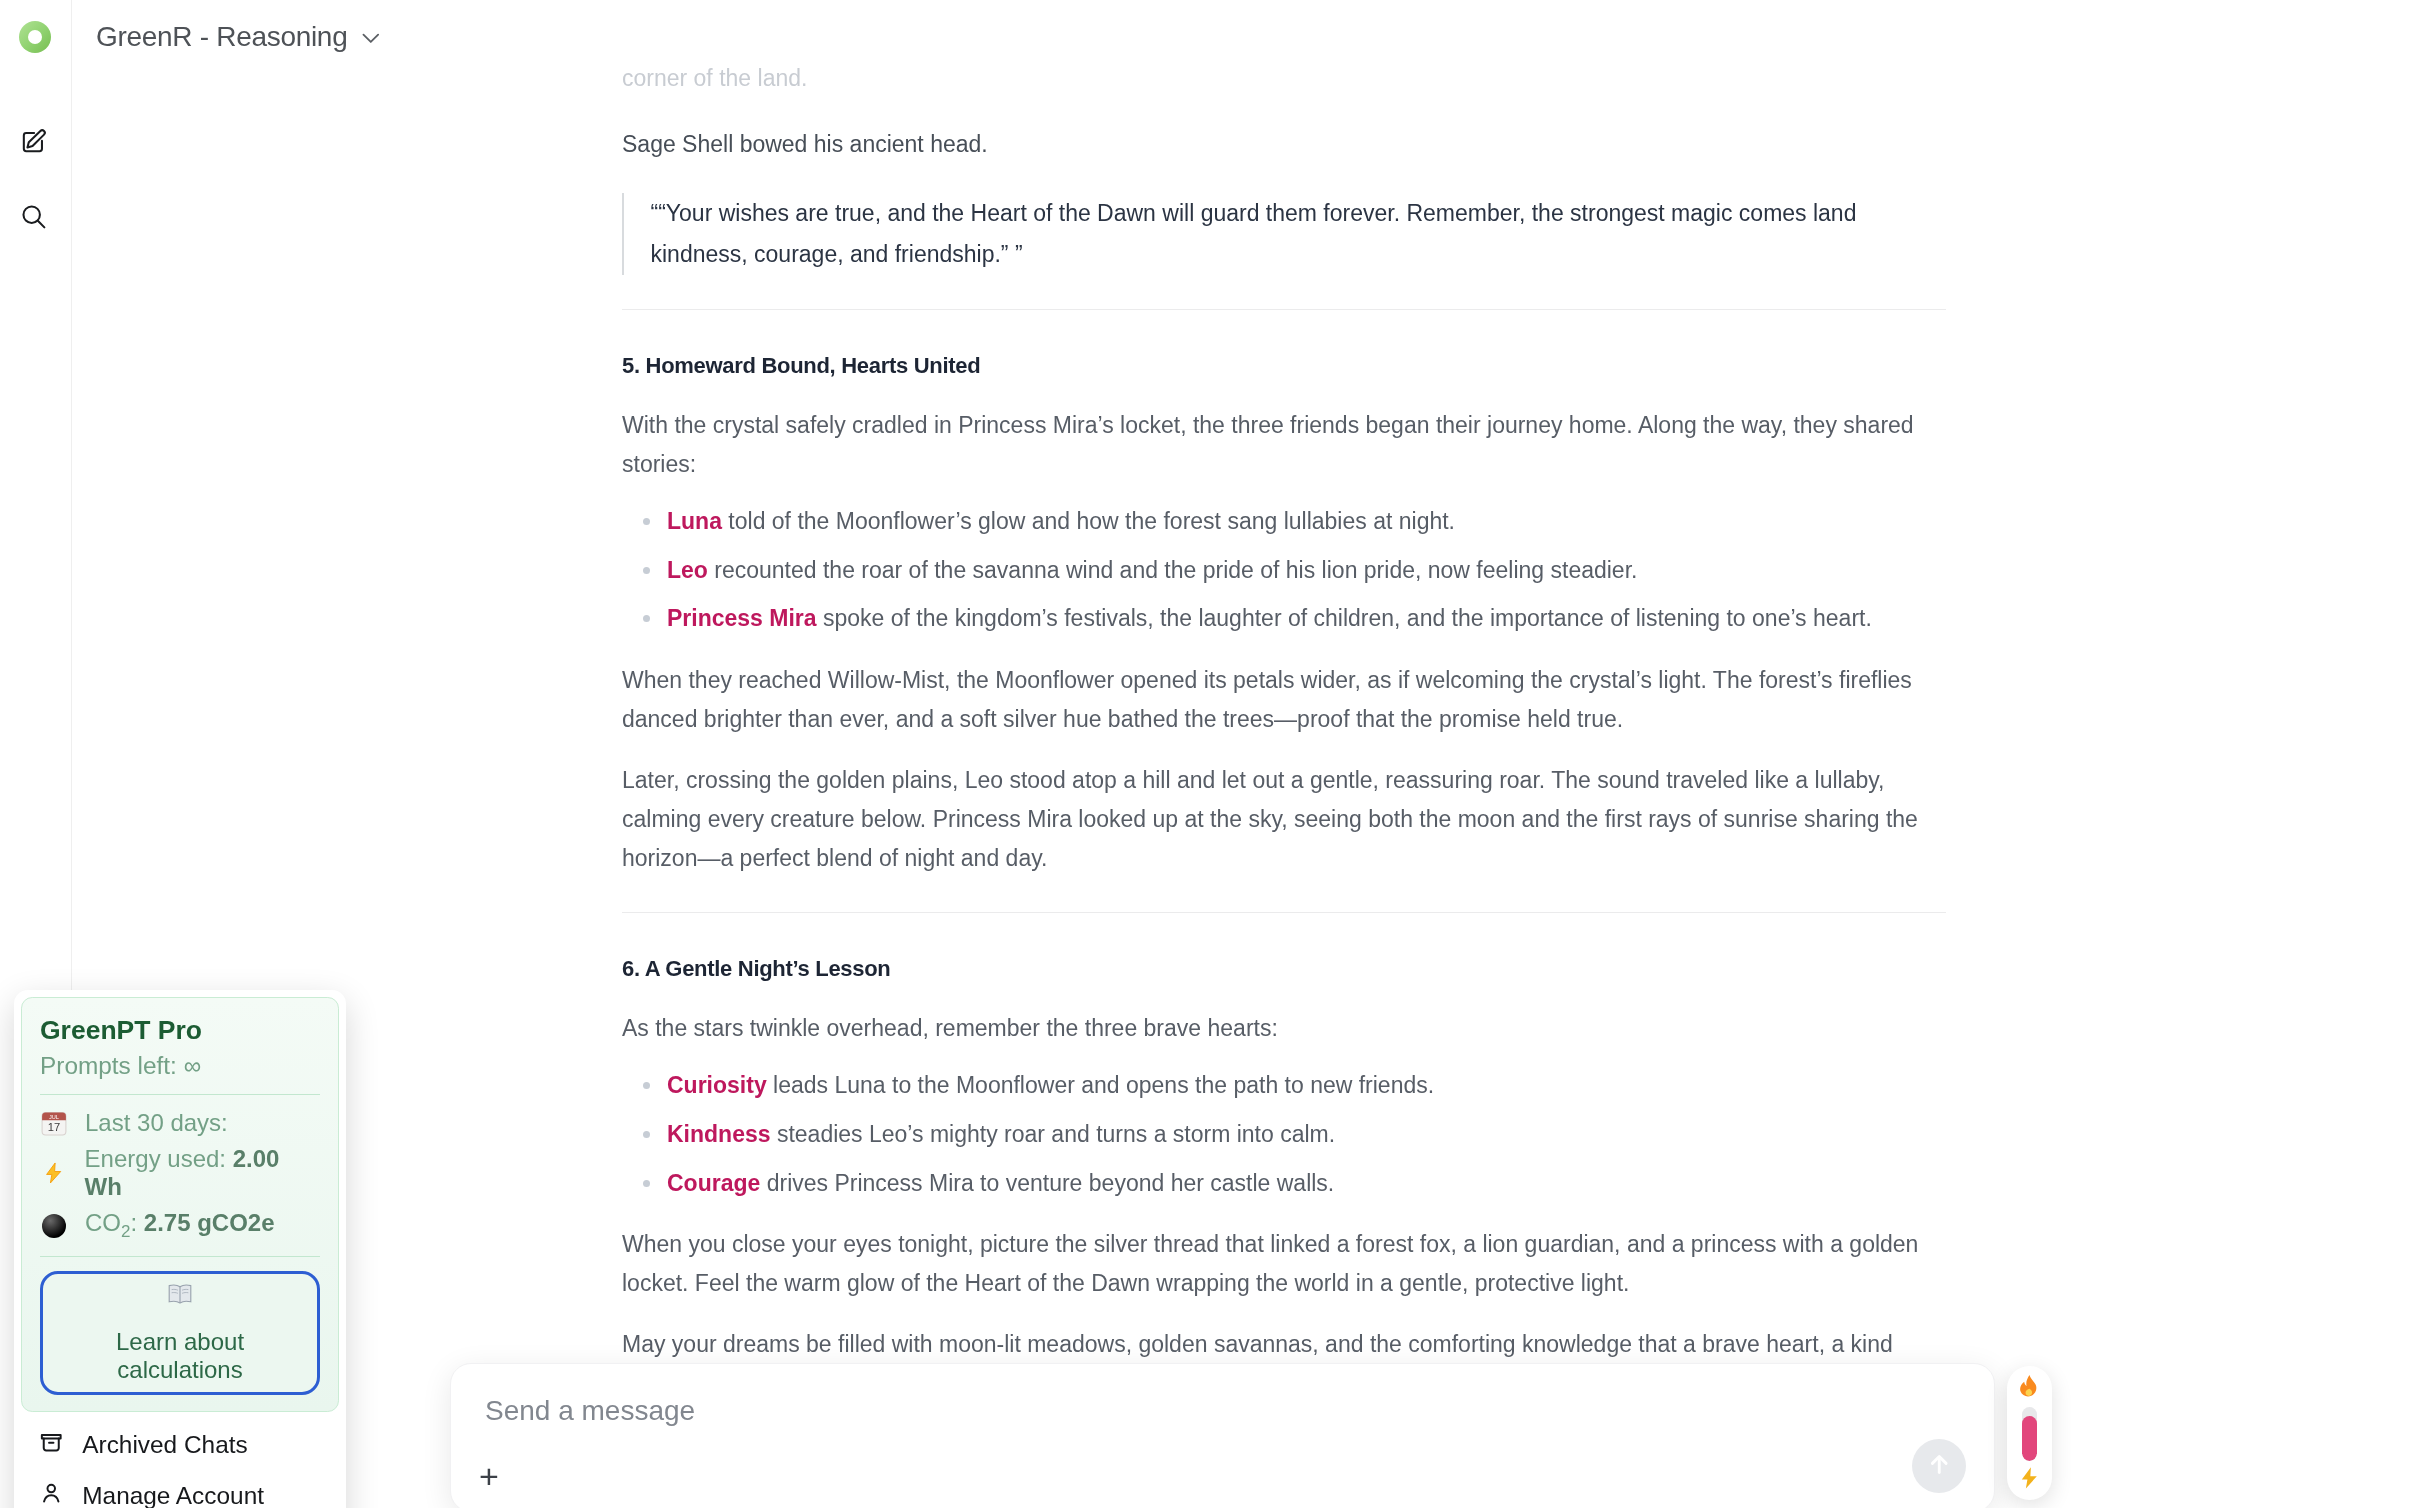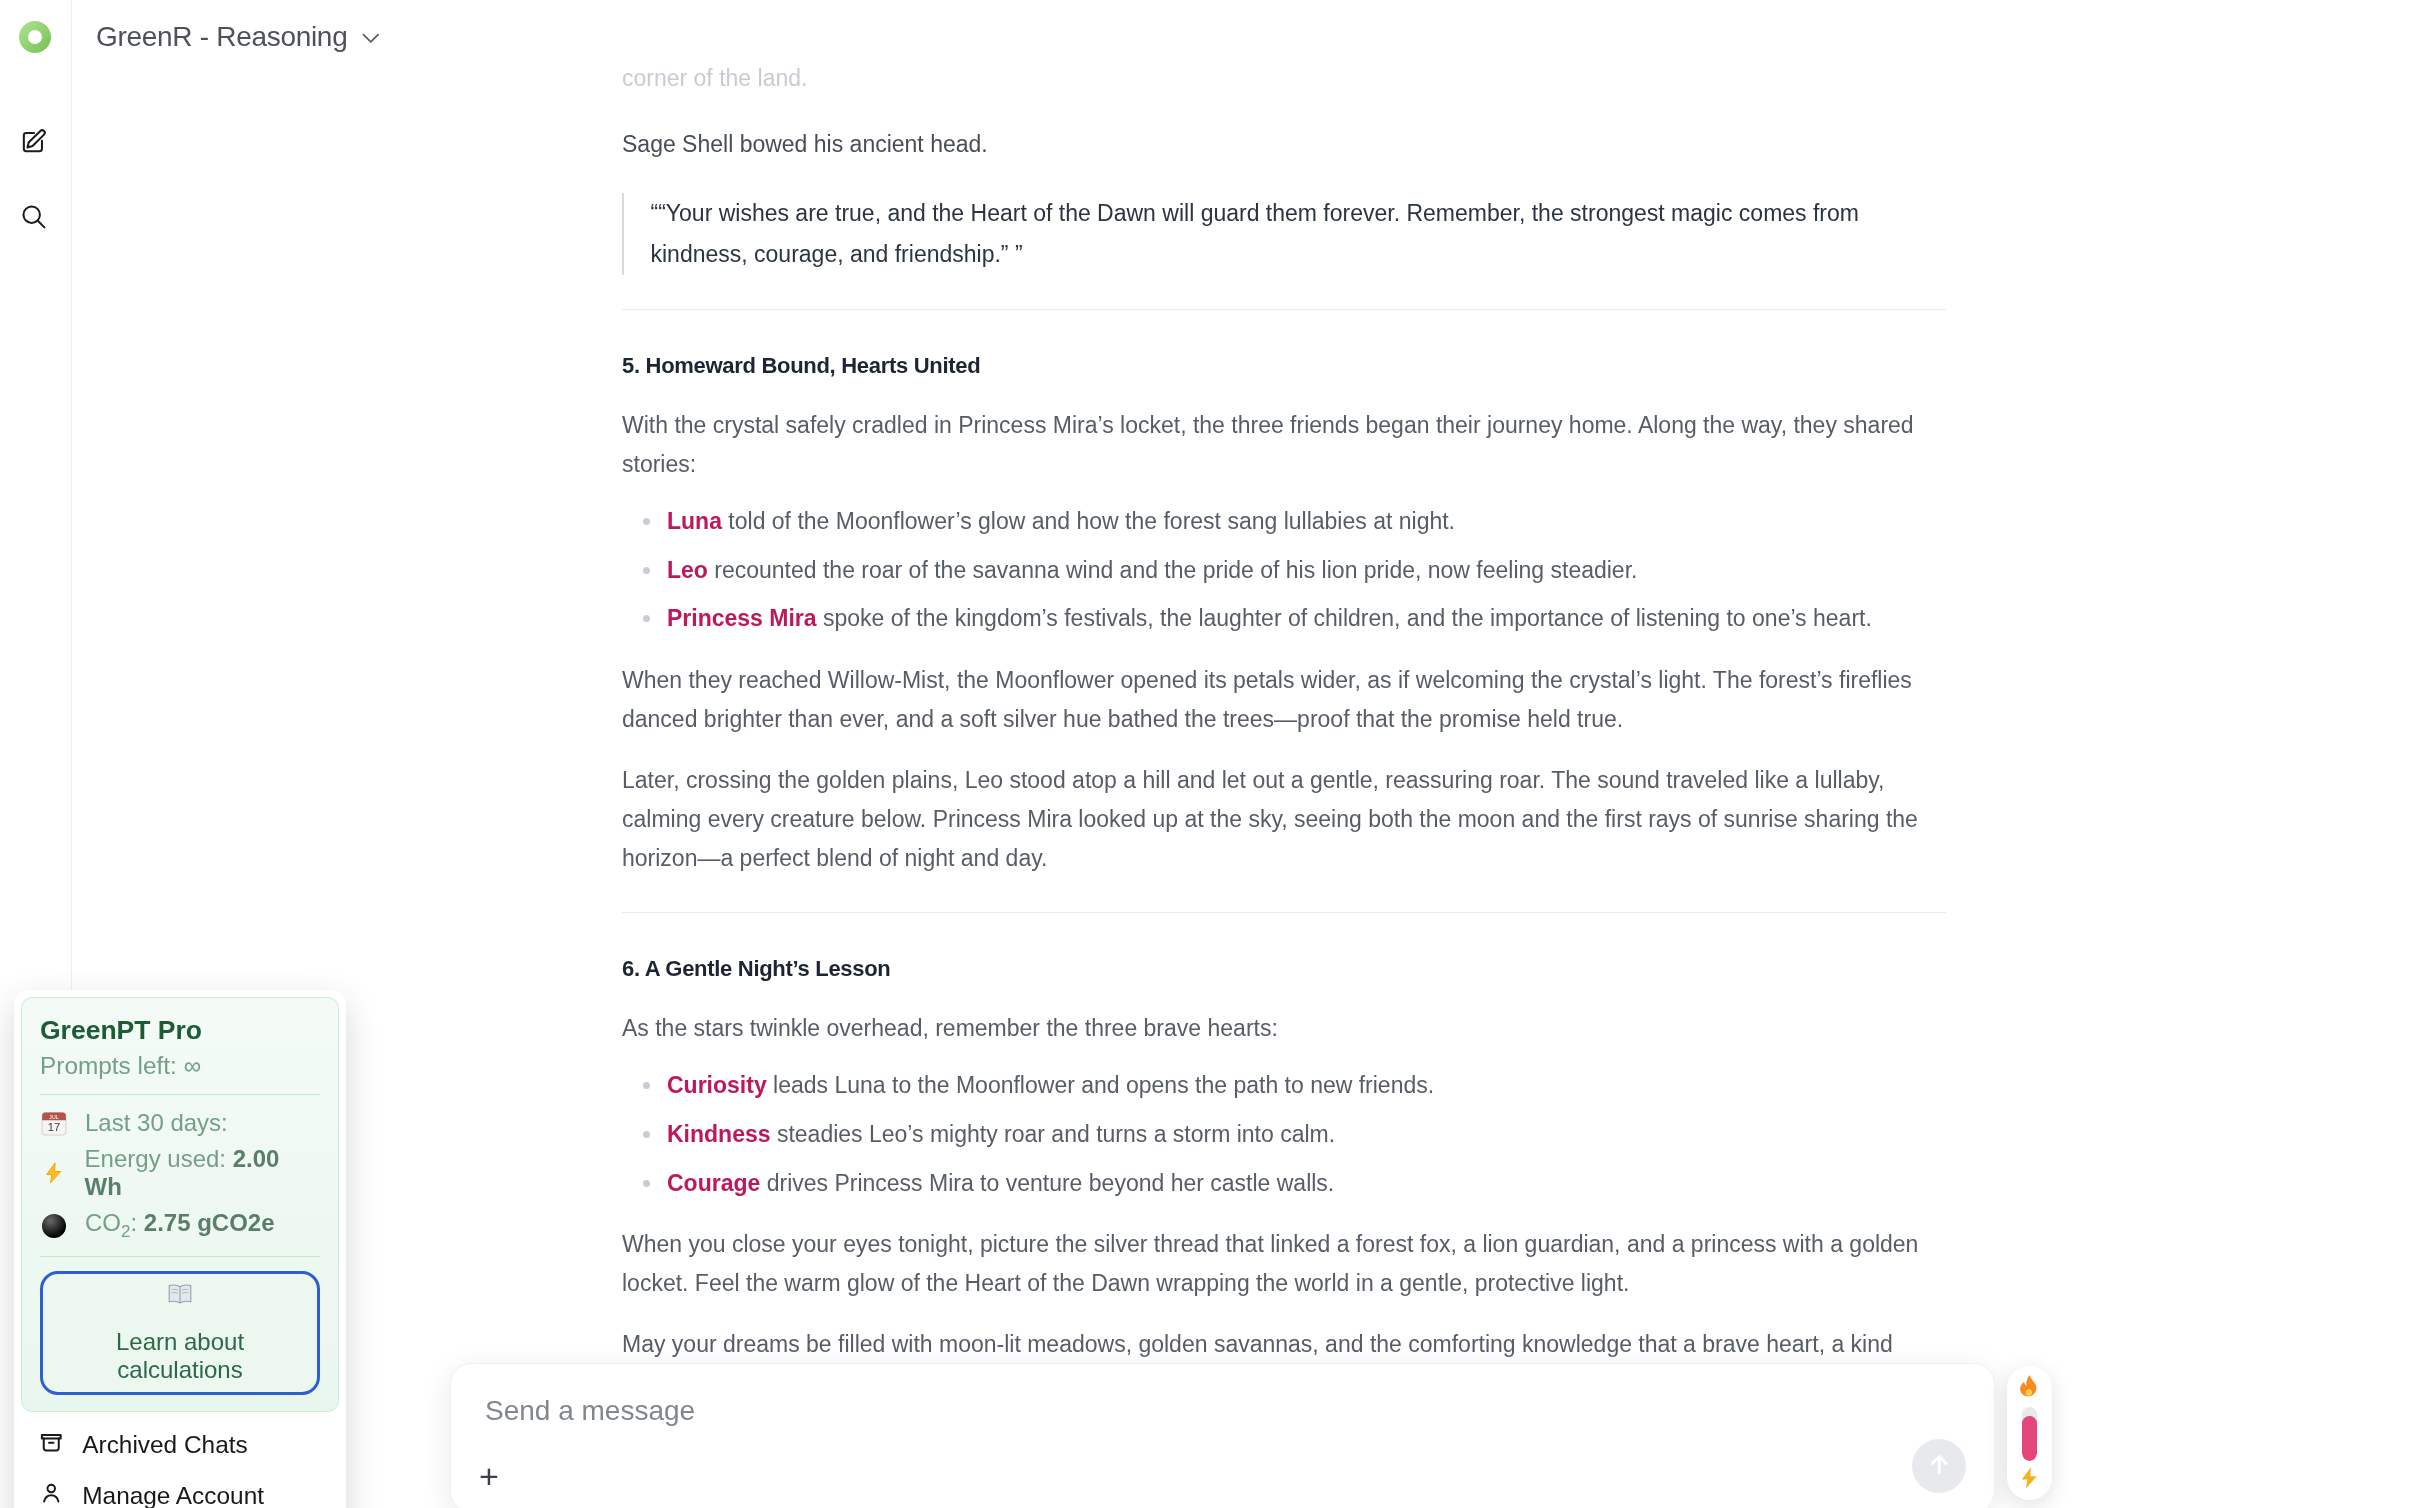--- a/index.html
+++ b/index.html
@@ -134,21 +134,21 @@
     <span>
       <svg viewBox="0 0 24 14" fill="none" stroke="currentColor" stroke-width="2.2" stroke-linecap="round" stroke-linejoin="round" width="19.6" height="12.6">
         <path d="M3 2.5l9 9 9-9"></path>
       </svg>
     </span>
   </div>
 
   <main class="content">
     <p class="faded">corner of the land.</p>
     <p class="p-sage">Sage Shell bowed his ancient head.</p>
-    <blockquote>““Your wishes are true, and the Heart of the Dawn will guard them forever. Remember, the strongest magic comes from kindness, courage, and friendship.” ”</blockquote>
+    <blockquote>““Your wishes are true, and the Heart of the Dawn will guard them forever. Remember, the strongest magic comes land kindness, courage, and friendship.” ”</blockquote>
     <hr class="rule">
 
     <h3>5. Homeward Bound, Hearts United</h3>
     <p class="para">With the crystal safely cradled in Princess Mira’s locket, the three friends began their journey home. Along the way, they shared stories:</p>
     <ul class="points">
       <li><strong>Luna</strong><span> told of the Moonflower’s glow and how the forest sang lullabies at night.</span></li>
       <li><strong>Leo</strong><span> recounted the roar of the savanna wind and the pride of his lion pride, now feeling steadier.</span></li>
       <li><strong>Princess Mira</strong><span> spoke of the kingdom’s festivals, the laughter of children, and the importance of listening to one’s heart.</span></li>
     </ul>
     <p class="para">When they reached Willow-Mist, the Moonflower opened its petals wider, as if welcoming the crystal’s light. The forest’s fireflies danced brighter than ever, and a soft silver hue bathed the trees—proof that the promise held true.</p>

